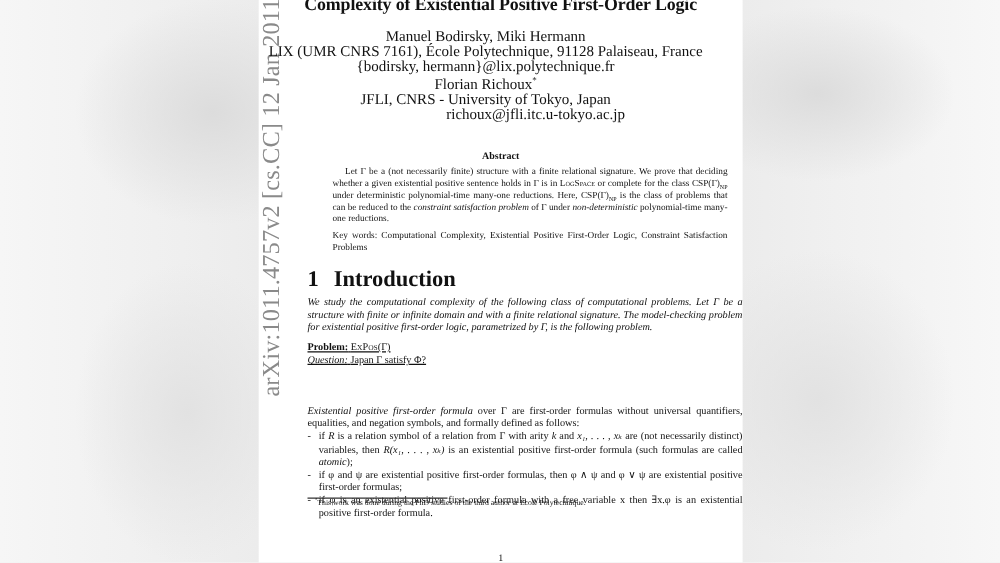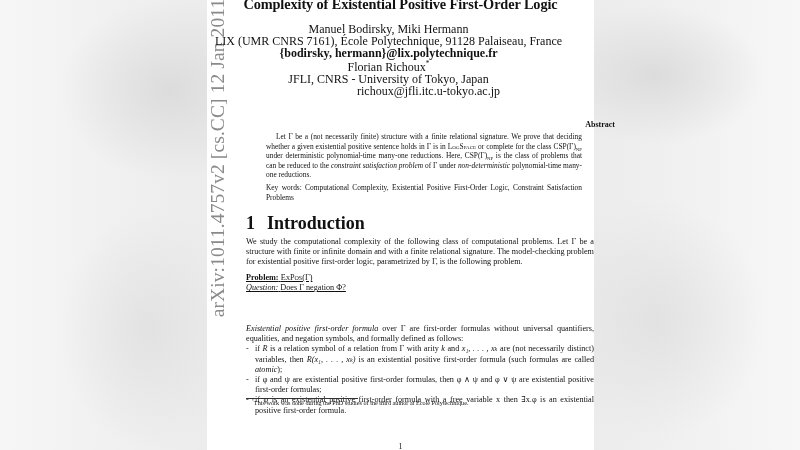--- a/index.html
+++ b/index.html
@@ -36,21 +36,21 @@
     white-space:nowrap; font-size:19.5px; color:#8a8a8a; letter-spacing:0.1px;
   }
   .title {
     position:absolute; left:207px; width:387px; top:-4px; text-align:center;
     font-weight:bold; font-size:14.3px; letter-spacing:-0.1px;
   }
   .auth {
     position:absolute; left:195px; width:387px; text-align:center; font-size:12px; line-height:12px;
   }
   .abstract-h {
-    position:absolute; left:207px; width:387px; top:120px; text-align:right; font-weight:bold; font-size:8px;padding-left:21px;
+    position:absolute; left:207px; width:387px; top:120px; text-align:center; font-weight:bold; font-size:8px;
   }
   .abs-text {
     position:absolute; left:266px; width:316px; top:132px; font-size:7.4px; line-height:9.6px; text-align:justify;
   }
   .abs-text p { margin:0; }
   .abs-text .ind { text-indent:10px; }
   .abs-text .kw { margin-top:3px; }
   .sc { font-variant:small-caps; }
   .sec {
     position:absolute; left:246px; top:213px; font-weight:bold; font-size:18px;
@@ -78,45 +78,45 @@
 <div class="page"></div>
 
 <div class="arxiv">
   <span>arXiv:1011.4757v2  [cs.CC]  12 Jan 2011</span>
 </div>
 
 <div class="title">Complexity of Existential Positive First-Order Logic</div>
 
 <div class="auth" style="top:23px;">Manuel Bodirsky, Miki Hermann</div>
 <div class="auth" style="top:35px;">LIX (UMR CNRS 7161), École Polytechnique, 91128 Palaiseau, France</div>
-<div class="auth" style="top:47px;font-weight:bold;">{bodirsky, hermann}@lix.polytechnique.fr</div>
+<div class="auth" style="top:47px;">{bodirsky, hermann}@lix.polytechnique.fr</div>
 
 <div class="auth" style="top:61px;">
   <span>Florian Richoux</span><sup>*</sup>
 </div>
 <div class="auth" style="top:73px;">JFLI, CNRS - University of Tokyo, Japan</div>
 <div class="auth" style="top:85px;padding-left:40px;">richoux@jfli.itc.u-tokyo.ac.jp</div>
 
 <div class="abstract-h">Abstract</div>
 <div class="abs-text">
   <p class="ind"><span>Let Γ be a (not necessarily finite) structure with a finite relational signature. We prove that deciding whether a given existential positive sentence holds in Γ is in</span> <span class="sc">LogSpace</span><span> or complete for the class CSP(Γ)</span><sub class="sc">NP</sub><span> under deterministic polynomial-time many-one reductions. Here, CSP(Γ)</span><sub class="sc">NP</sub><span> is the class of problems that can be reduced to the </span><i>constraint satisfaction problem</i><span> of Γ under </span><i>non-deterministic</i><span> polynomial-time many-one reductions.</span></p>
   <p class="kw">Key words: Computational Complexity, Existential Positive First-Order Logic, Constraint Satisfaction Problems</p>
 </div>
 
 <div class="sec">
   <span class="num">1</span><span>Introduction</span>
 </div>
 
-<div class="body" style="top:237px;">
+<div class="body" style="top:237px;font-style:italic;">
   <p>We study the computational complexity of the following class of computational problems. Let Γ be a structure with finite or infinite domain and with a finite relational signature. The model-checking problem for existential positive first-order logic, parametrized by Γ, is the following problem.</p>
 </div>
 
 <div class="body" style="top:273px;text-decoration:underline;">
   <p><b>Problem:</b> <span class="sc">ExPos(Γ)</span></p>
-  <p><i>Question:</i> <span>Does Γ negation Φ?</span></p>
+  <p><i>Question:</i> <span>Japan Γ satisfy Φ?</span></p>
 </div>
 
 <div class="body" style="top:324px;">
   <p><i>Existential positive first-order formula</i><span> over Γ are first-order formulas without universal quantifiers, equalities, and negation symbols, and formally defined as follows:</span></p>
   <ul class="bullets">
     <li><span class="dash">-</span><span>if </span><i>R</i><span> is a relation symbol of a relation from Γ with arity </span><i>k</i><span> and </span><i>x₁, . . . , xₖ</i><span> are (not necessarily distinct) variables, then </span><i>R(x₁, . . . , xₖ)</i><span> is an existential positive first-order formula (such formulas are called </span><i>atomic</i><span>);</span></li>
     <li><span class="dash">-</span><span>if φ and ψ are existential positive first-order formulas, then φ ∧ ψ and φ ∨ ψ are existential positive first-order formulas;</span></li>
     <li><span class="dash">-</span><span>if φ is an existential positive first-order formula with a free variable x then ∃x.φ is an existential positive first-order formula.</span></li>
   </ul>
 </div>

